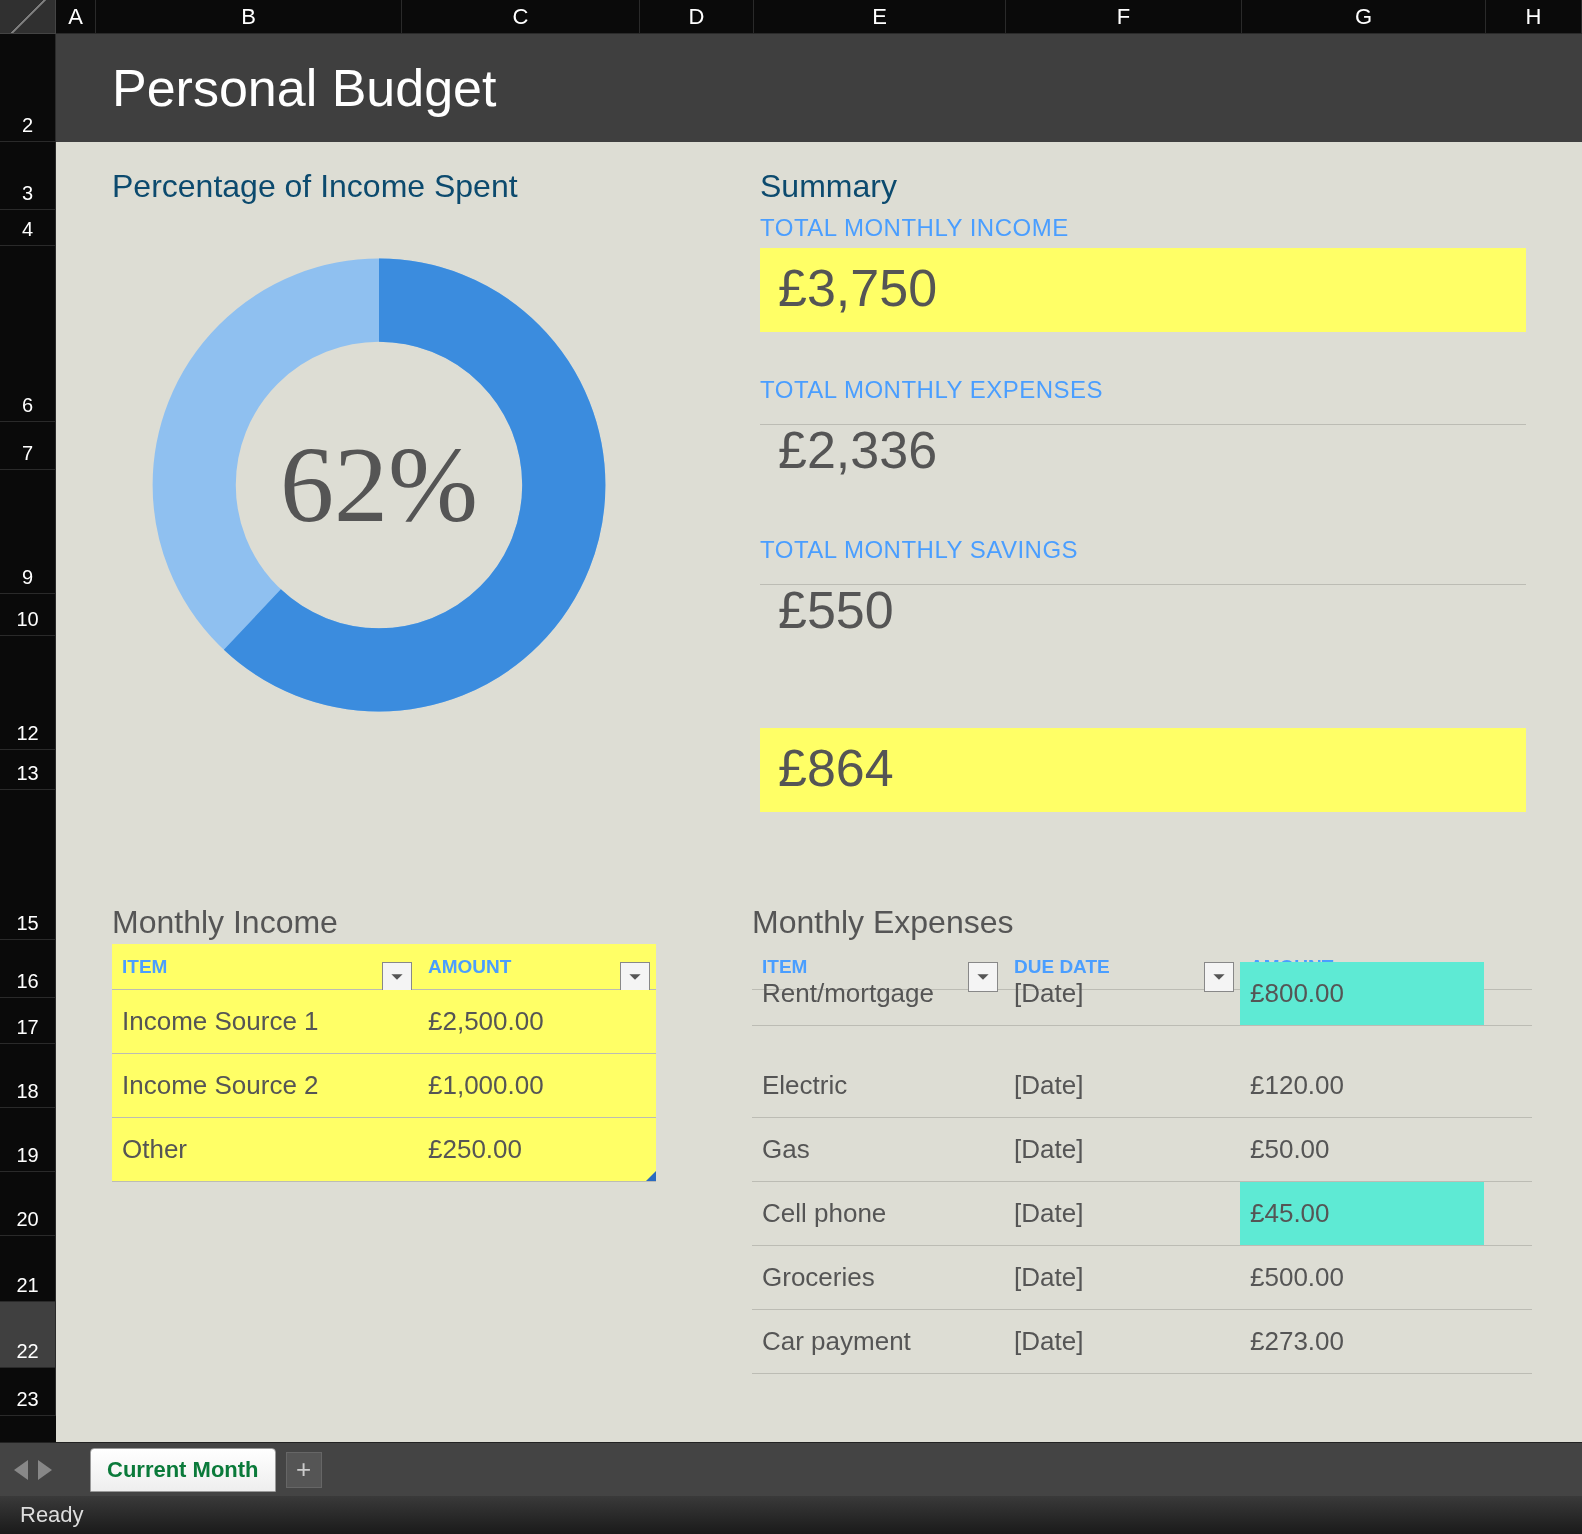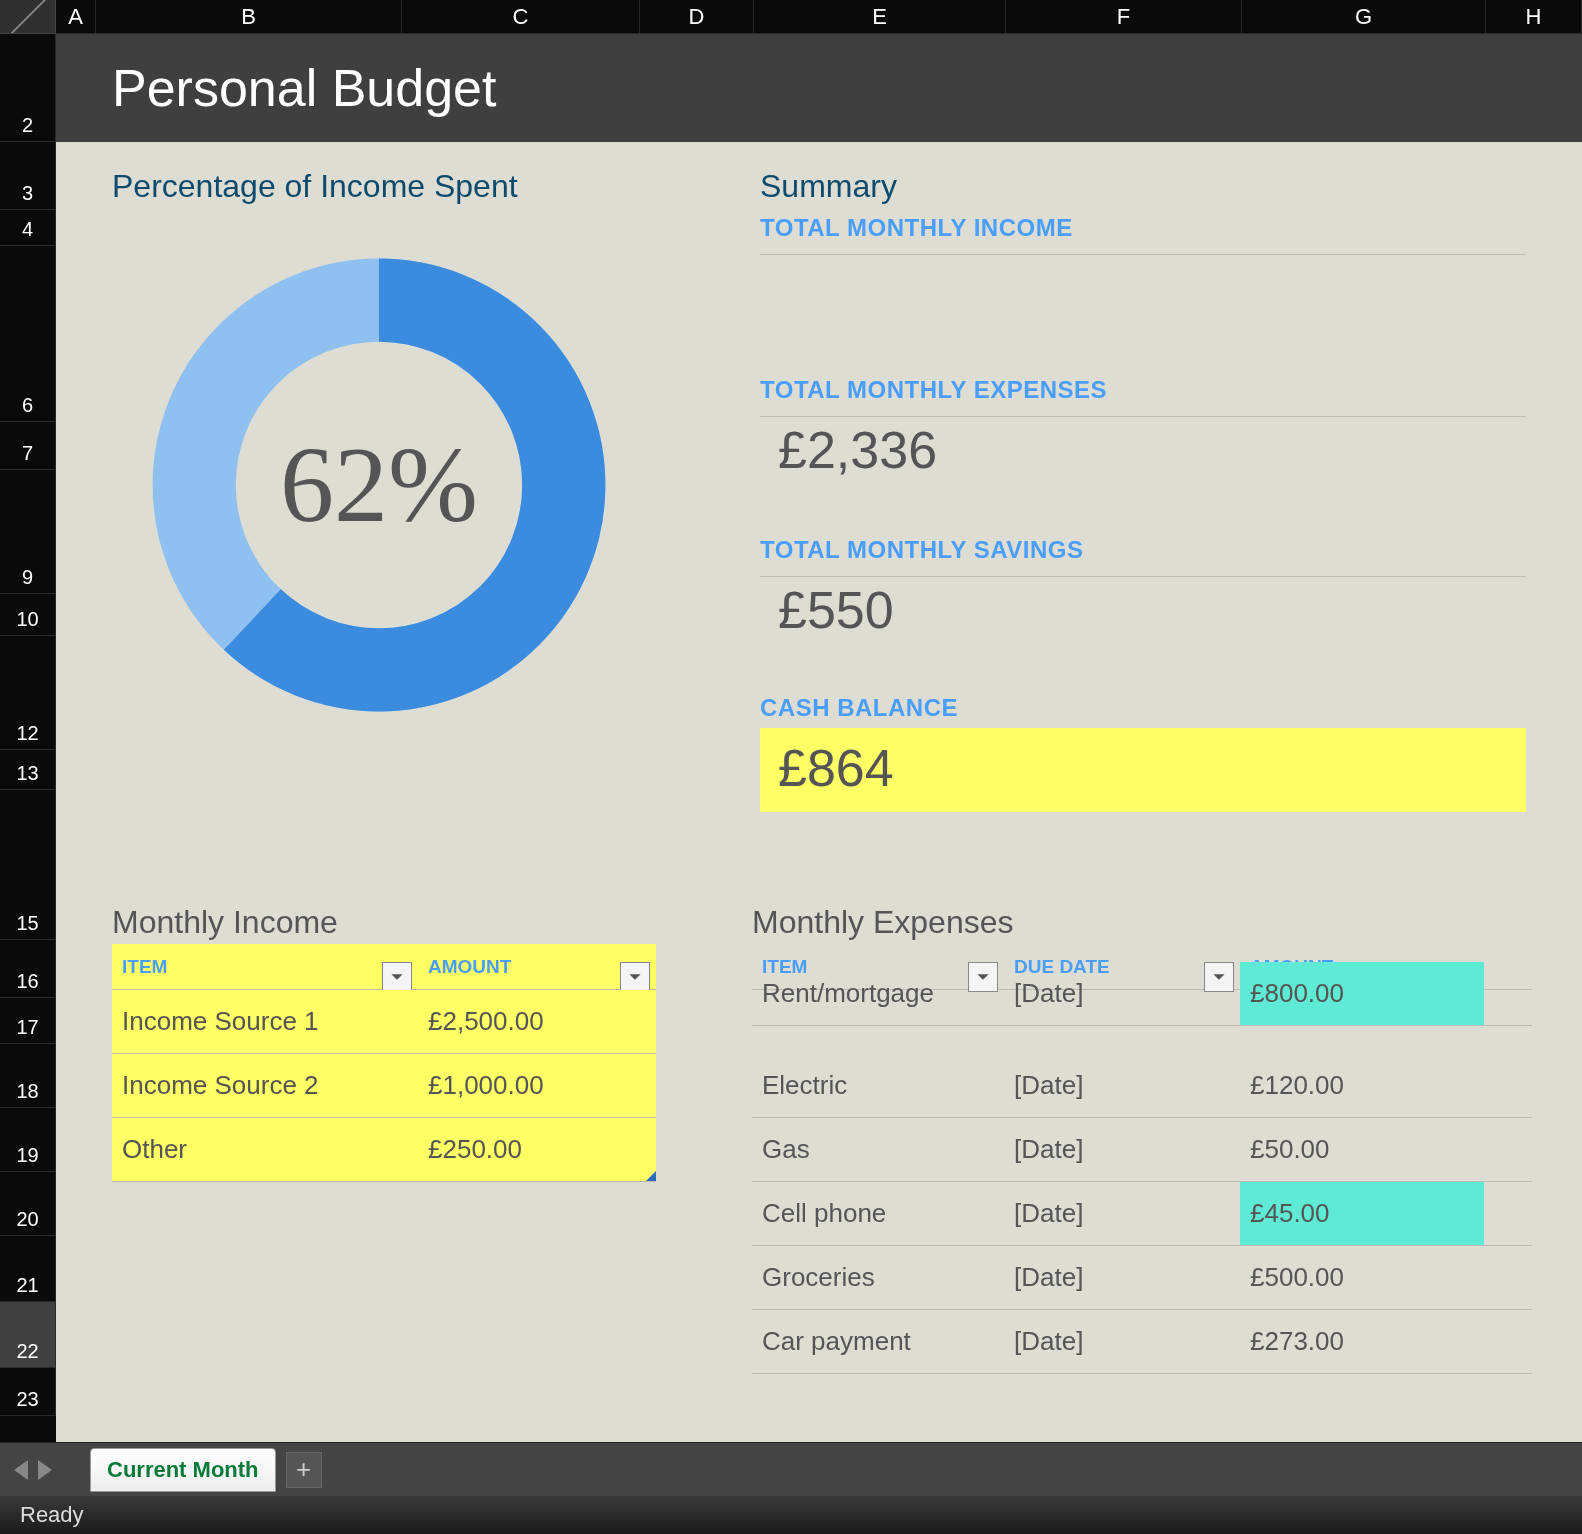--- a/index.html
+++ b/index.html
@@ -25,21 +25,21 @@
   .section-head { color:#0c4a6e; font-size:32px; font-weight:400; }
   .pct-head { position:absolute; left:56px; top:134px; }
   .summary-head { position:absolute; left:704px; top:134px; }
 
   
   .donut-wrap { position:absolute; left:92px; top:220px; width:462px; height:462px; }
   .donut-wrap svg { width:462px; height:462px; }
   .donut-center { position:absolute; left:0; top:0; width:462px; height:462px; display:flex; align-items:center; justify-content:center; font-size:108px; color:#555; font-weight:300;font-family:Liberation Serif, serif; }
 
   
-  .sum-label { position:absolute; left:704px; color:#4a9eff; font-size:24px; font-weight:700; letter-spacing:0.5px; border-bottom:1px solid #bcbcb4; width:766px; padding-bottom:12px;}
+  .sum-label { position:absolute; left:704px; color:#4a9eff; font-size:24px; font-weight:400; letter-spacing:0.5px; border-bottom:1px solid #bcbcb4; width:766px; padding-bottom:20px;}
   .sum-value { position:absolute; left:704px; color:#555; font-size:52px; font-weight:300; padding:10px 18px 14px; width:766px; }
   .hl { background:#ffff66; }
 
   .lbl-income{top:180px;} .val-income{top:214px;}
   .lbl-exp{top:342px;}    .val-exp{top:376px;}
   .lbl-sav{top:502px;}    .val-sav{top:536px;}
   .lbl-bal{top:660px;}    .val-bal{top:694px;}
 
   
   .tbl-head { color:#555; font-size:32px; }
@@ -125,28 +125,28 @@
 
       <div class="donut-wrap">
         <svg viewBox="0 0 100 100">
           <circle cx="50" cy="50" r="40" fill="none" stroke="#8fc0f0" stroke-width="18"></circle>
           <circle cx="50" cy="50" r="40" fill="none" stroke="#3b8cde" stroke-width="18" stroke-dasharray="155.8 251.3" transform="rotate(-90 50 50)"></circle>
         </svg>
         <div class="donut-center">62%</div>
       </div>
 
       <div class="sum-label lbl-income">TOTAL MONTHLY INCOME</div>
+      <div class="sum-value val-income hl">£3,750</div>
 
       <div class="sum-label lbl-exp">TOTAL MONTHLY EXPENSES</div>
       <div class="sum-value val-exp">£2,336</div>
 
       <div class="sum-label lbl-sav">TOTAL MONTHLY SAVINGS</div>
       <div class="sum-value val-sav">£550</div>
 
-      <div class="sum-label lbl-bal">CASH BALANCE</div>
       <div class="sum-value val-bal hl">£864</div>
 
       <div class="tbl-head income-head">Monthly Income</div>
       <div class="inc-header-row hl">
         <div class="c-item"><span class="thlabel">ITEM</span>
           <div class="filter-btn">
               <svg viewBox="0 0 10 10">
                 <path d="M1 3 L5 7 L9 3 Z" fill="#555"></path>
               </svg>
             </div>

